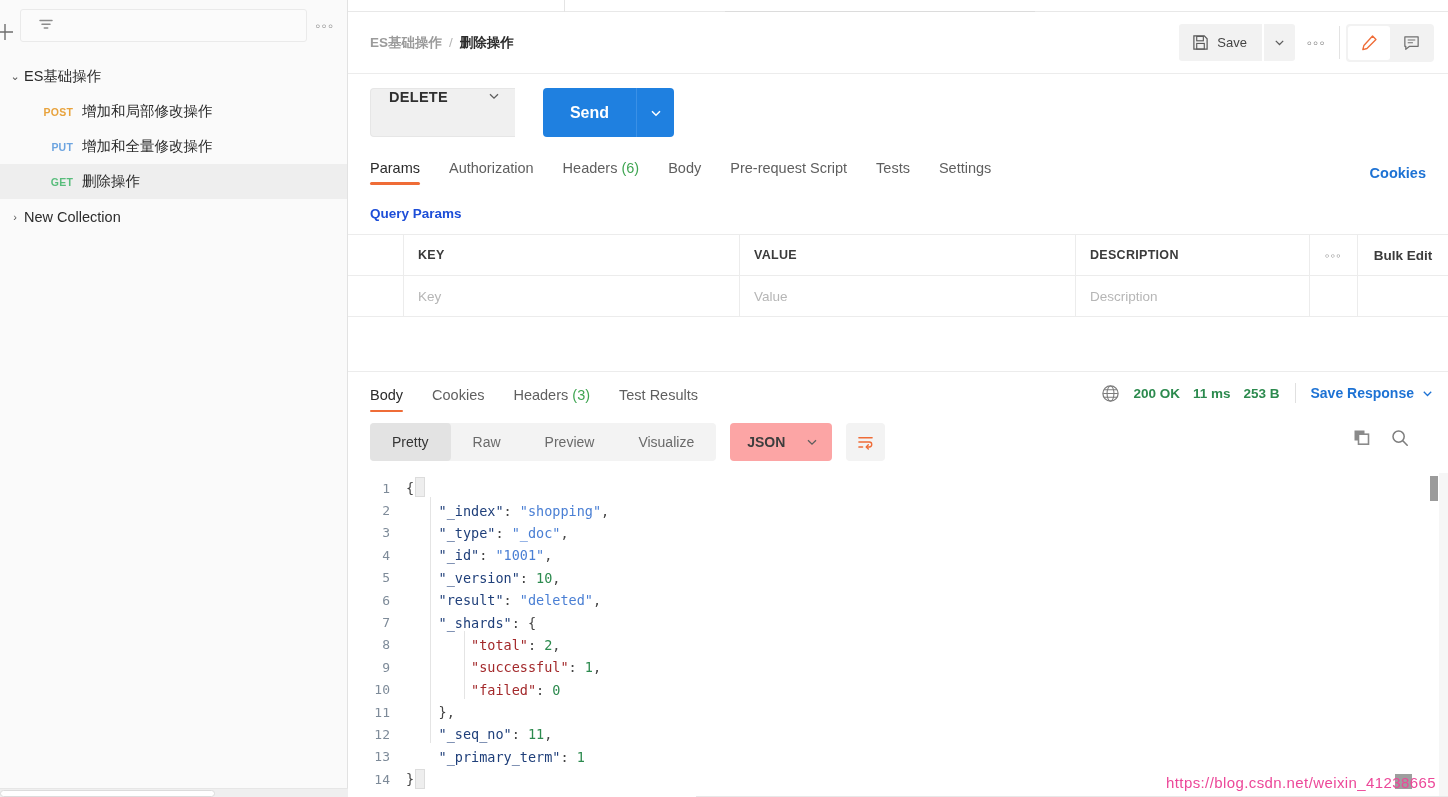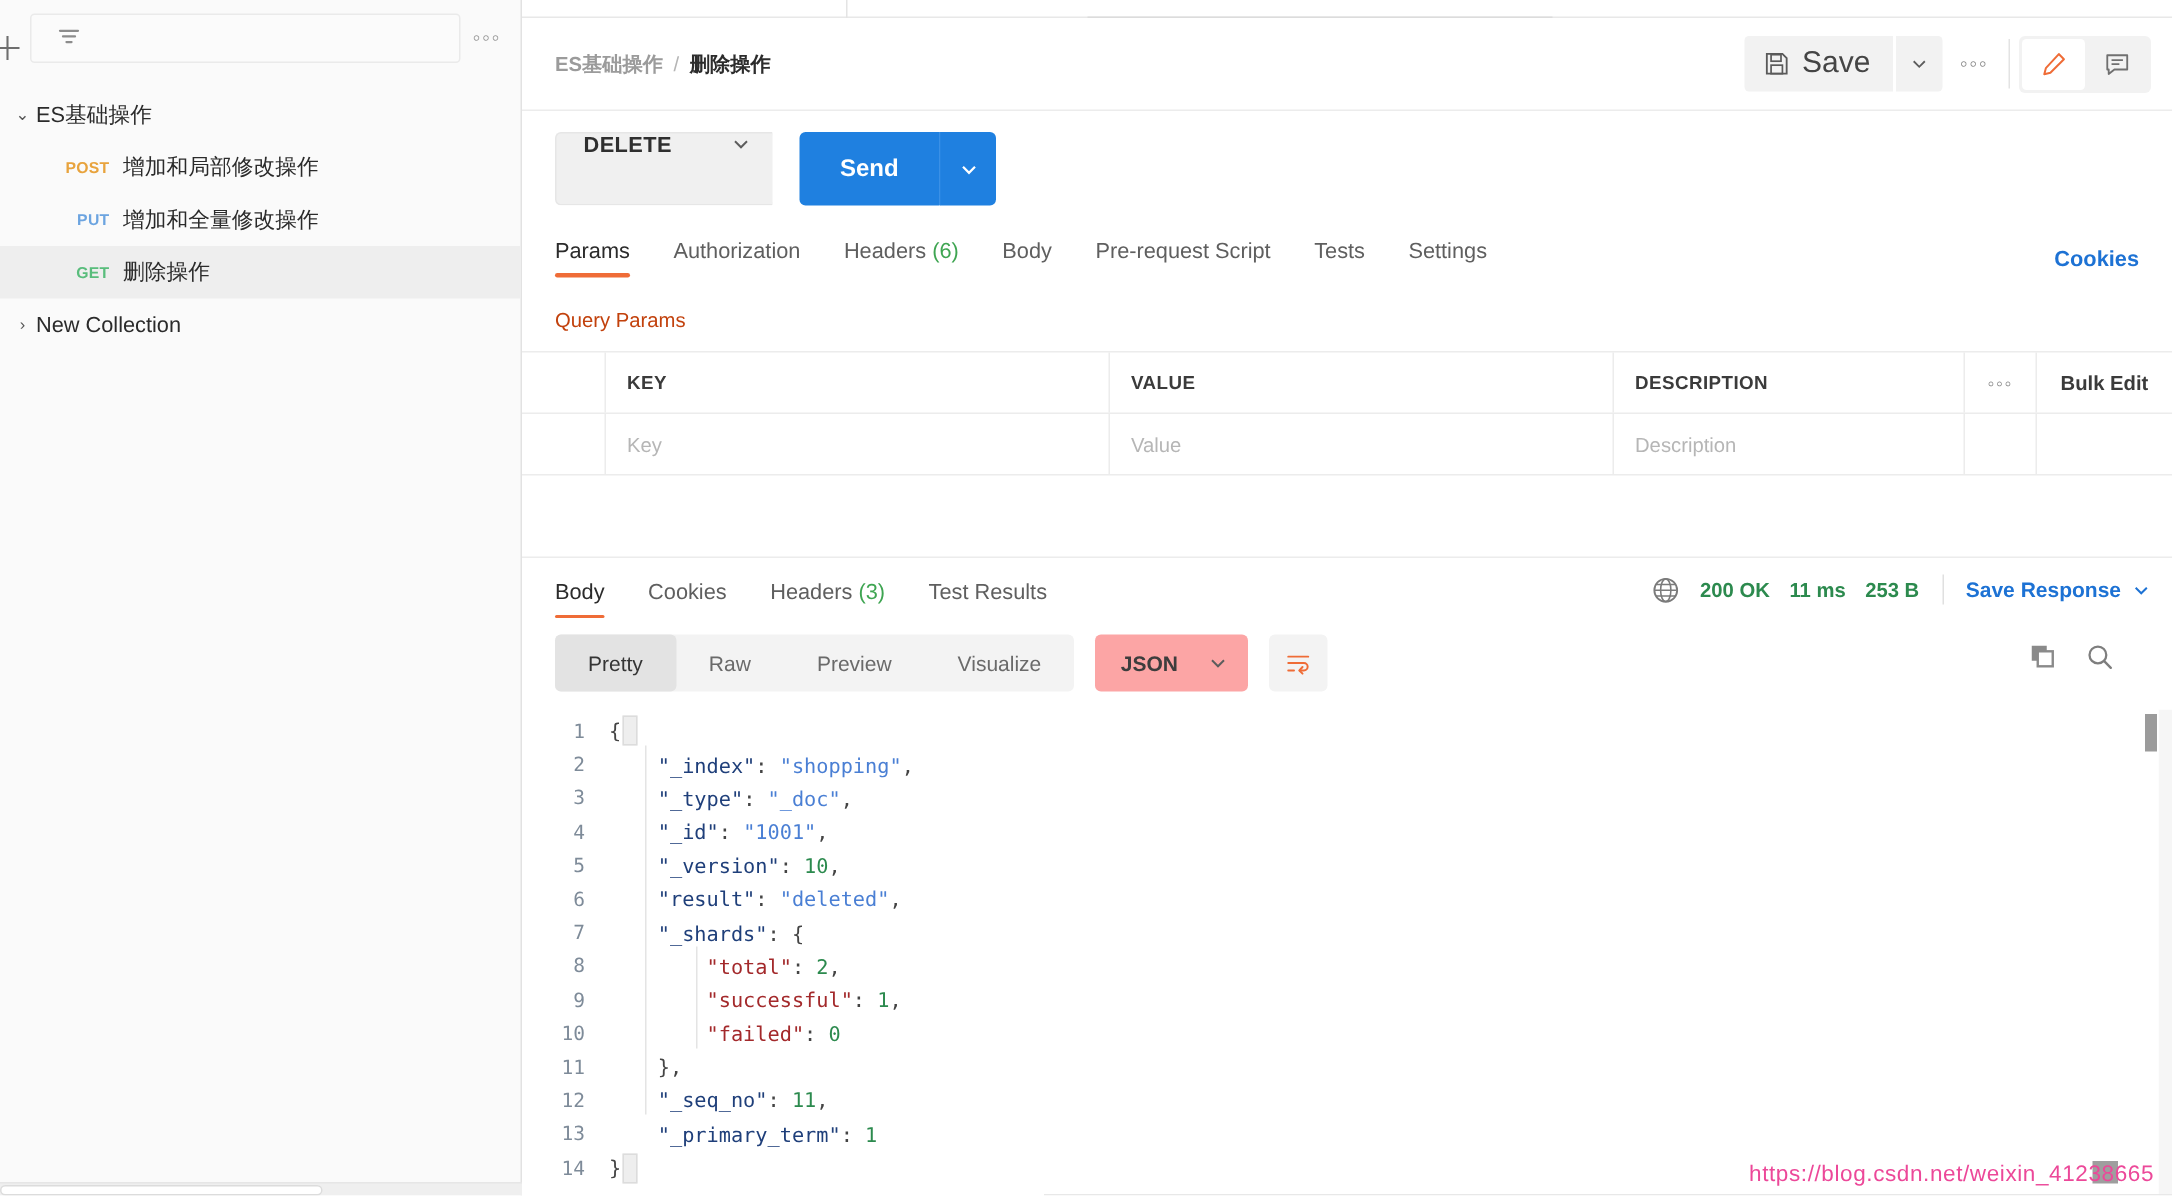--- a/index.html
+++ b/index.html
@@ -92,21 +92,21 @@
   .crumb-sep { font-size: 13.5px; color: #b5b5b5; margin: 0 7px; }
   .crumb-b { font-size: 13.5px; color: #2c2c2c; font-weight: 700; }
   .crumb-spacer { flex: 1; }
 
   .save-grp { display: flex; align-items: center; }
   .save-btn {
     height: 37px; background: #f2f2f2; border-radius: 3px 0 0 3px;
     display: flex; align-items: center; gap: 8px;
     padding: 0 15px 0 13px; cursor: pointer;
   }
-  .save-btn span { font-size: 20px; color: #454545; font-weight: 500; }
+  .save-btn span { font-size: 13px; color: #454545; font-weight: 500; }
   .save-caret {
     height: 37px; width: 31px; background: #f2f2f2; border-radius: 0 3px 3px 0;
     margin-left: 2px; display: flex; align-items: center; justify-content: center;
     cursor: pointer; color: #5d5d5d;
   }
   .hdr-dots {
     width: 42px; text-align: center; color: #8f8f8f; font-size: 15px;
     letter-spacing: 1px; cursor: pointer; user-select: none;
   }
   .hdr-div { width: 1px; height: 33px; background: #e3e3e3; margin: 0 6px 0 2px; }
@@ -127,21 +127,21 @@
     display: flex; justify-content: space-between;
     padding: 0 14px 0 18px; cursor: pointer;
   }
   .method b { font-size: 14.5px; color: #2f2f2f; font-weight: 700; letter-spacing: .3px; }
   .urlbox {
     flex: 1; height: 49px; background: #f0f0f0;
     border: 1px solid #e6e6e6; border-radius: 0 4px 4px 0;
     display: flex; align-items: center; padding-left: 14px;
     font-size: 14.5px; color: #3a3a3a; cursor: text;
   }
-  .send-grp { display: flex; margin-left: 18px; }
+  .send-grp { display: flex; margin-left: 28px; }
   .send-btn {
     width: 93px; height: 49px; background: #1f80e0;
     border-radius: 4px 0 0 4px; color: #fff; font-size: 16px; font-weight: 700;
     display: flex; align-items: center; justify-content: center; cursor: pointer;
   }
   .send-caret {
     width: 38px; height: 49px; background: #1f80e0; border-radius: 0 4px 4px 0;
     border-left: 1px solid #3a90e6; color: #fff;
     display: flex; align-items: center; justify-content: center; cursor: pointer;
   }
@@ -160,21 +160,21 @@
     content: ''; position: absolute; left: 0; right: 0; bottom: 0;
     height: 2.5px; background: #ef6c37; border-radius: 2px;
   }
   .cnt { color: #3fa552; }
   .cookies-link {
     position: absolute; right: 22px; bottom: 9px;
     font-size: 14.5px; color: #1d72d4; font-weight: 600; cursor: pointer;
   }
 
   .qp-title {
-    font-size: 13.5px; font-weight: 400; color: #c2410c;
+    font-size: 13.5px; font-weight: 700; color: #1d4ed8;
     padding: 16px 0 13px 22px;
   }
 
   
   .ptable { border-top: 1px solid #ececec; }
   .prow { display: flex; height: 41px; }
   .prow.head { border-bottom: 1px solid #ececec; }
   .prow.body { border-bottom: 1px solid #ececec; }
   .pc {
     border-right: 1px solid #ececec; display: flex; align-items: center;

